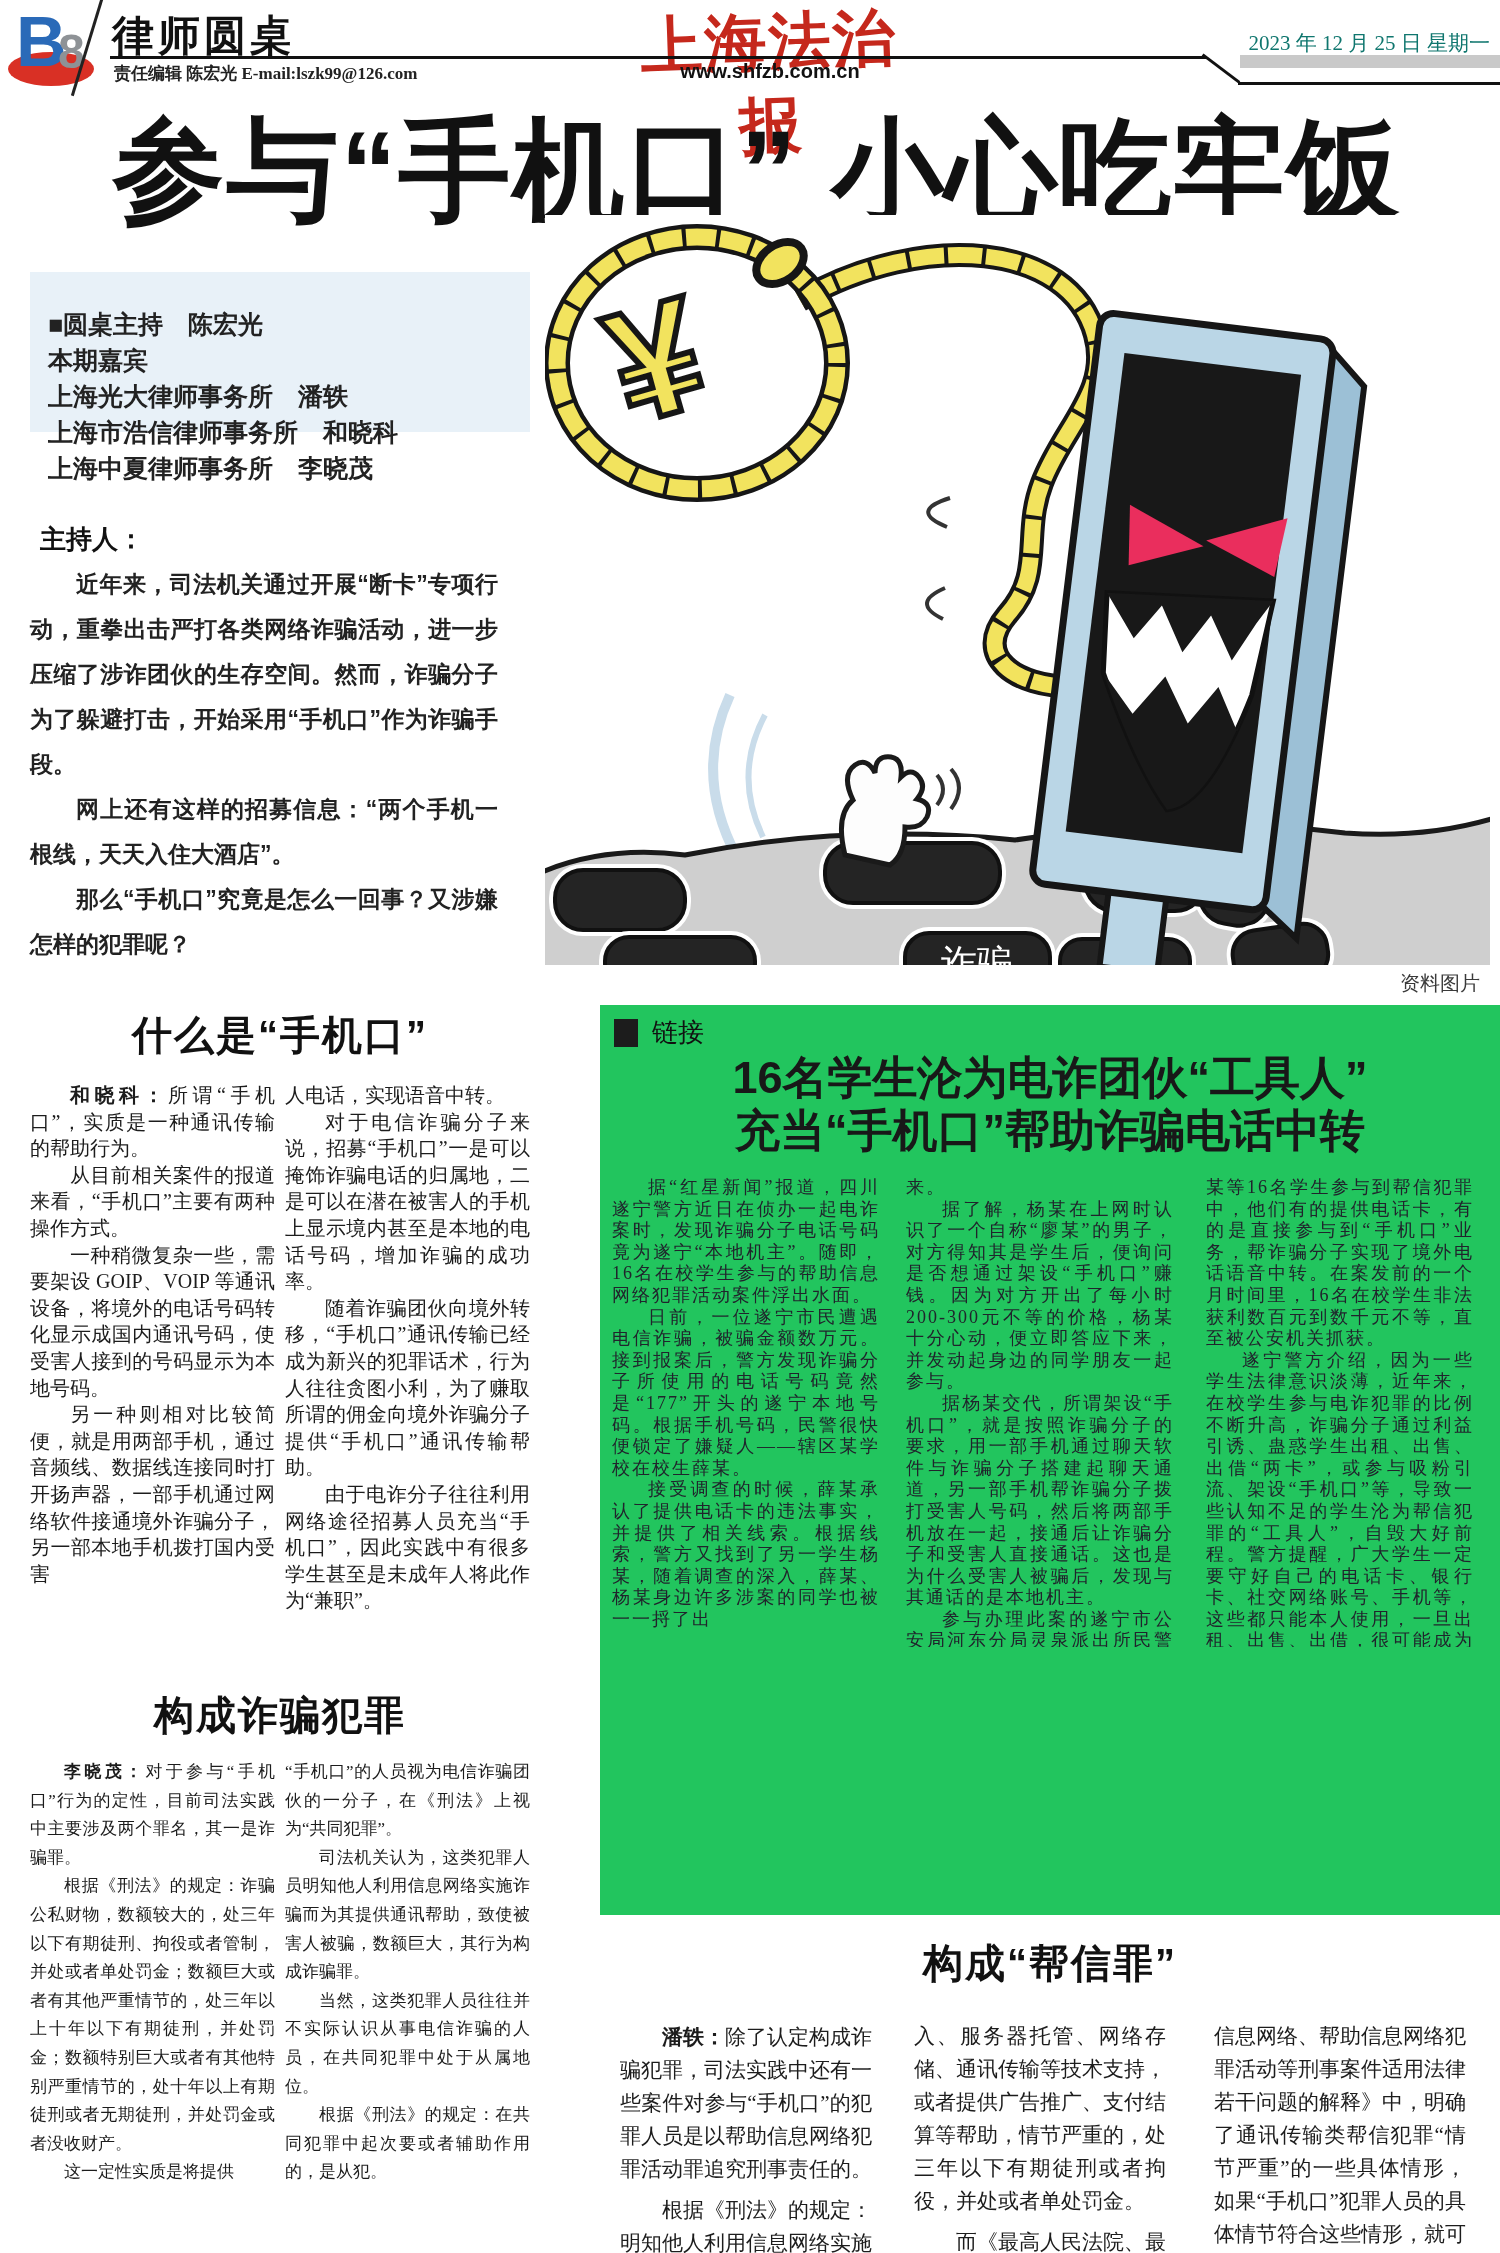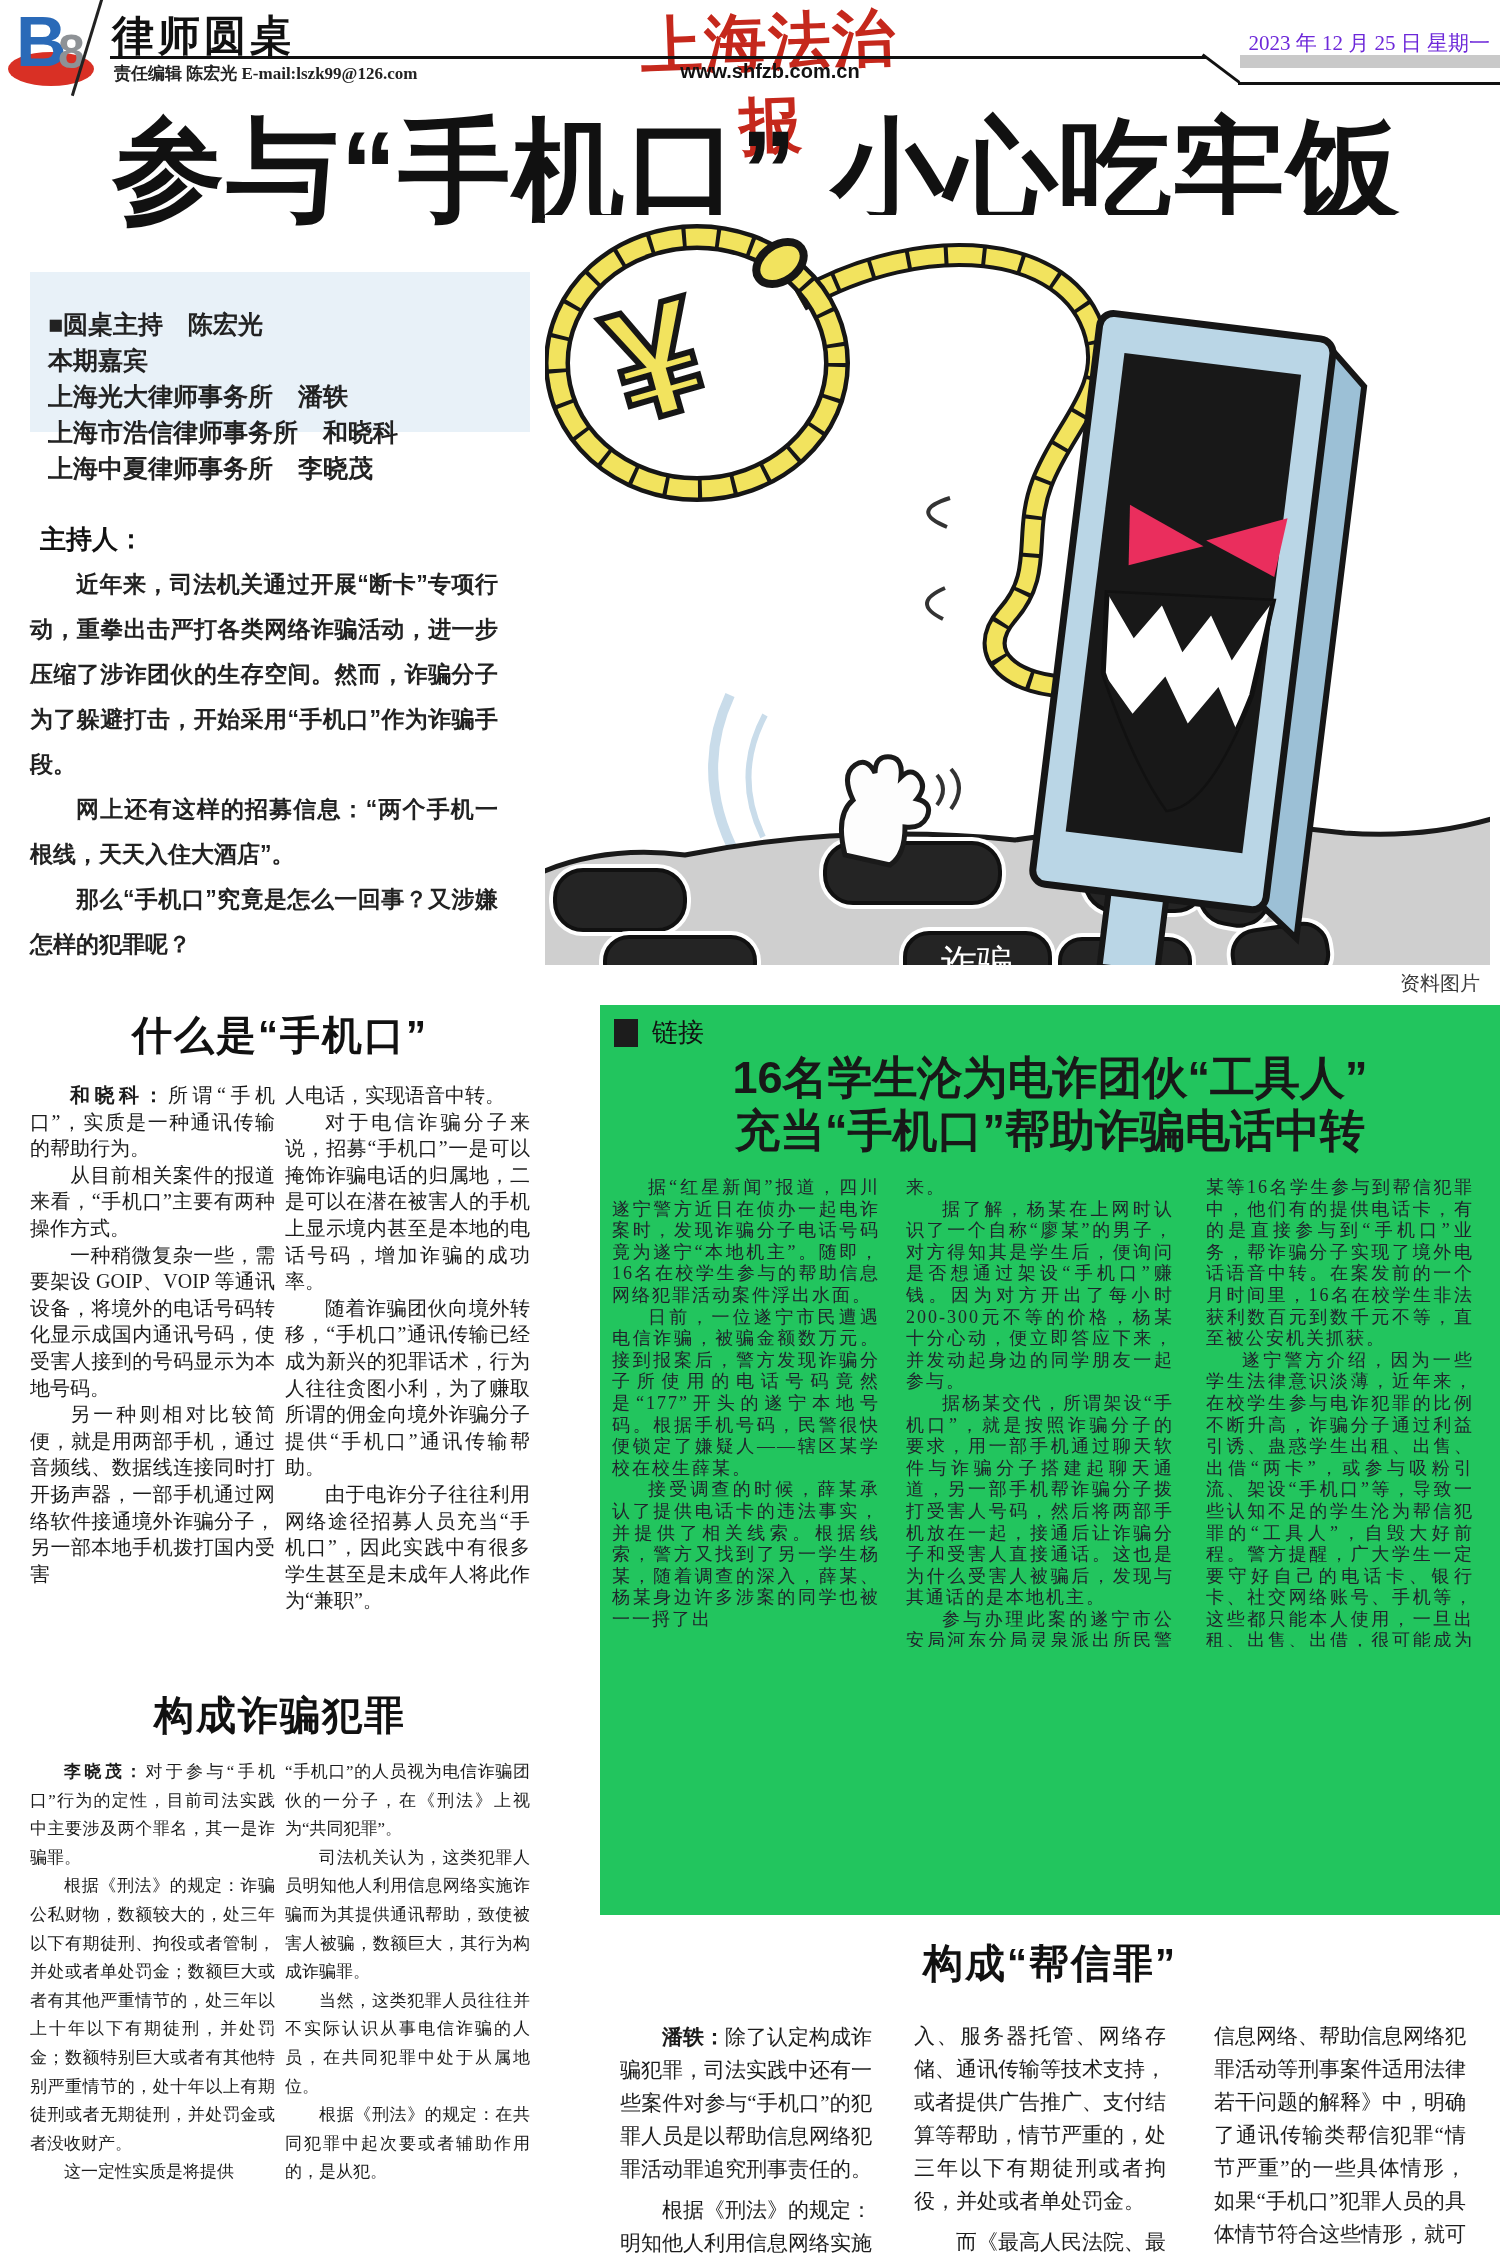--- a/index.html
+++ b/index.html
@@ -14,21 +14,21 @@
   .logo-ellipse{left:8px;top:52px;width:86px;height:34px;background:#d93025;border-radius:50%;z-index:2;}
   .logo-slash{left:86px;top:-6px;width:3px;height:104px;background:#222;transform:rotate(17deg);z-index:4;}
   .section-name{left:112px;top:8px;font-size:42px;font-weight:bold;letter-spacing:4px;color:#111;}
   .editor-line{left:114px;top:62px;font-size:17px;font-weight:bold;color:#222;}
   .rule-a{left:110px;top:56px;width:1096px;height:3px;background:#111;}
   .rule-diag{left:1198px;top:67px;width:46px;height:3px;background:#111;transform:rotate(37deg);}
   .rule-b{left:1238px;top:82px;width:262px;height:3px;background:#111;}
   .masthead{left:620px;top:0px;width:300px;text-align:center;font-size:62px;font-weight:bold;
             color:#c5281c;transform:rotate(-2deg);letter-spacing:2px;}
   .website{left:660px;top:60px;width:220px;text-align:center;font-size:20px;font-weight:bold;color:#111;}
-  .dateline{left:1150px;top:29px;width:340px;text-align:right;font-size:21px;color:#6d28d9;}
+  .dateline{left:1150px;top:29px;width:340px;text-align:right;font-size:21px;color:#0f766e;}
   .graybar{left:1240px;top:55px;width:260px;height:13px;background:#c9c9c9;}
 
   
   .headline{left:7px;top:96px;width:1500px;text-align:center;font-size:112px;font-weight:bold;
             letter-spacing:2px;color:#111;}
 
   
   .guestbox{left:30px;top:272px;width:500px;height:160px;background:#e8f1f8;}
   .guestbox .inner{position:absolute;left:18px;top:34px;font-size:25px;font-weight:bold;
                    line-height:36px;color:#222;}

